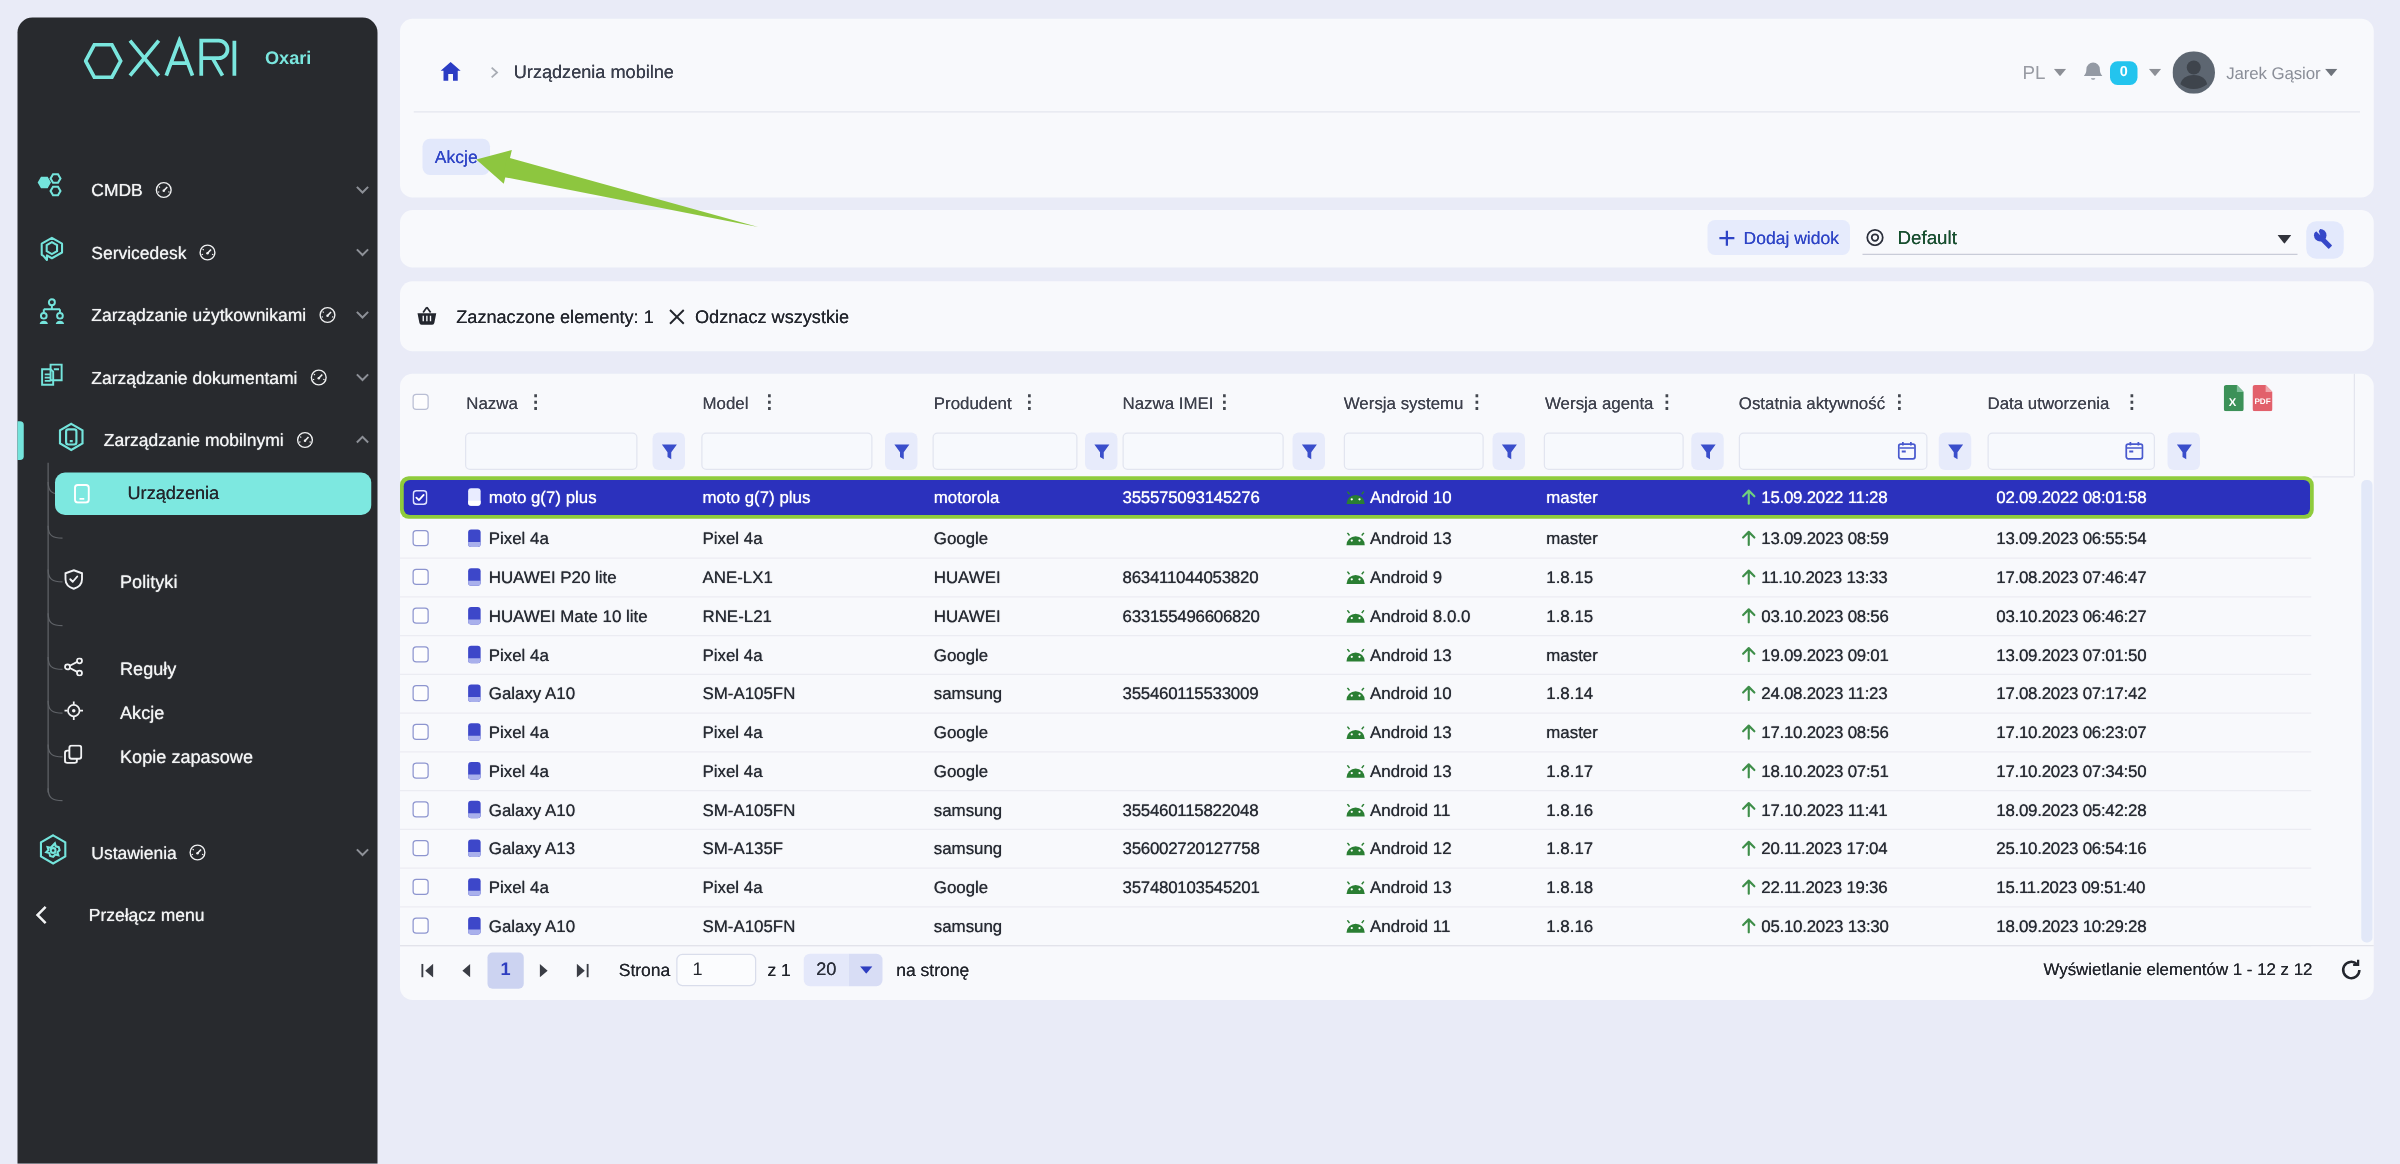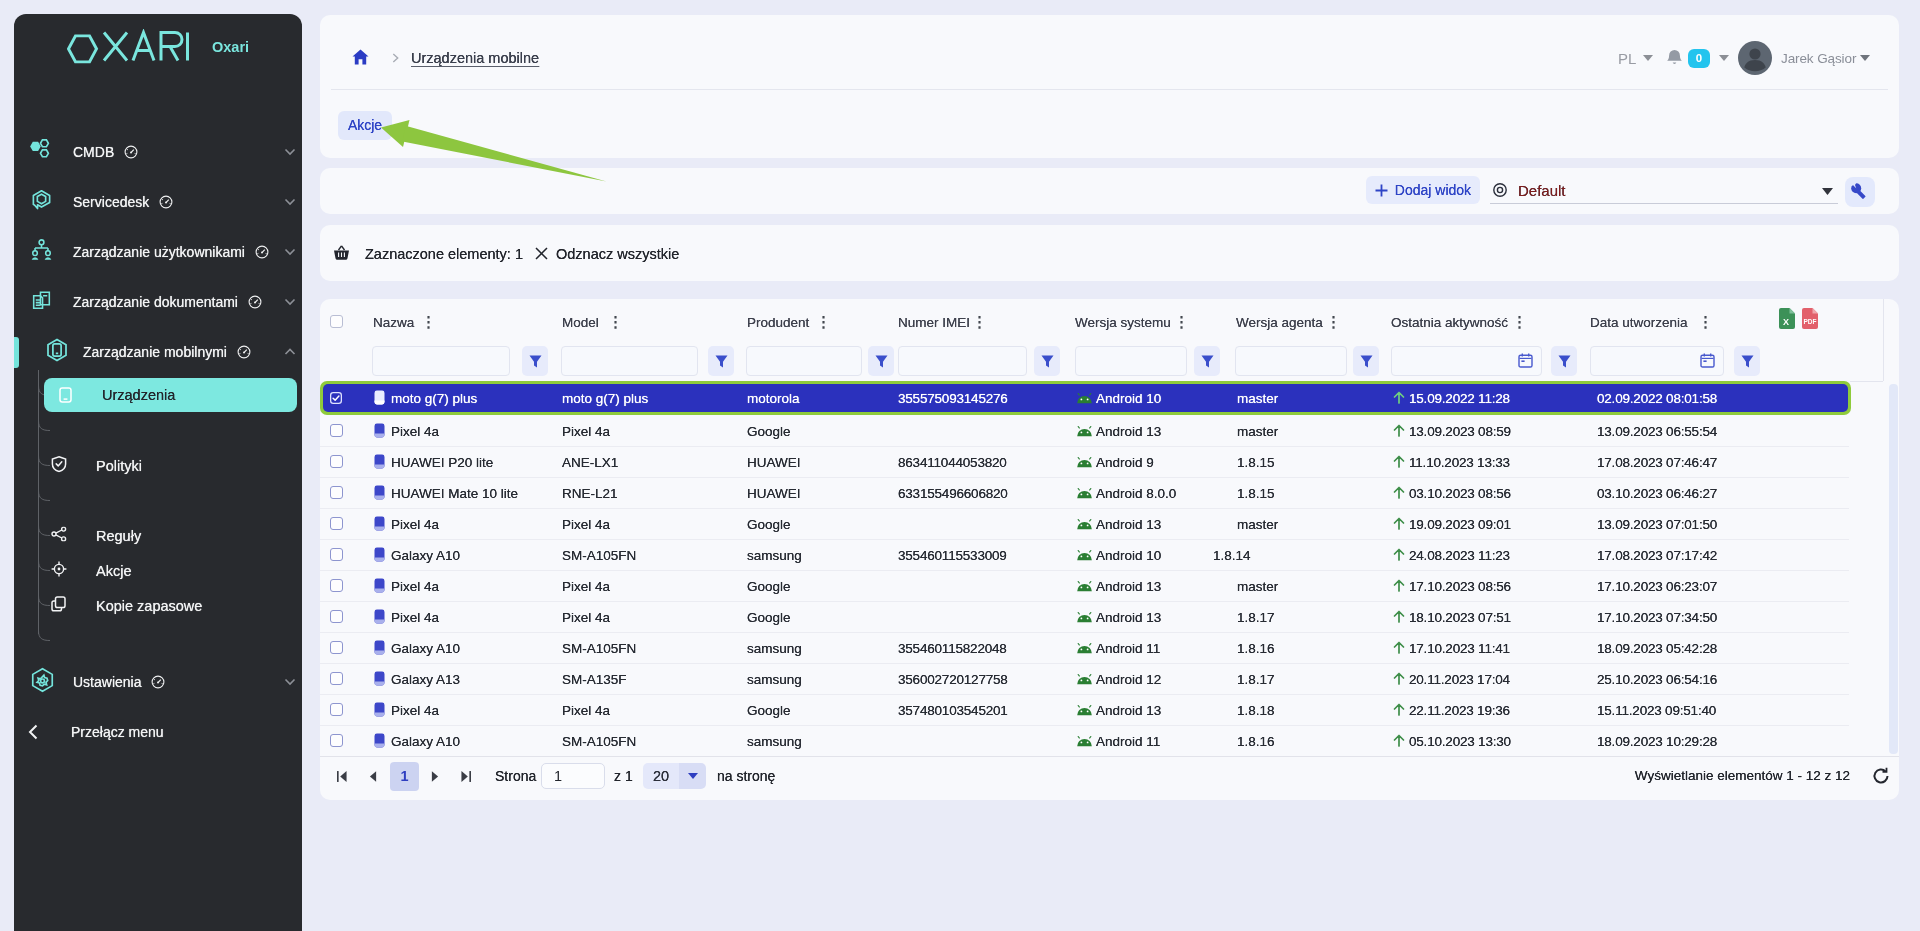--- a/index.html
+++ b/index.html
@@ -190,21 +190,21 @@
     </svg>
 <div class="ab" style="left:57px;top:710px;color:#f2f3f4;font-size:14px;text-shadow:0 0 0.7px #f2f3f4">Przełącz menu</div>
 </div>
 <div class="card" style="top:15px;height:143px"></div>
 <svg class="ab" style="left:352px;top:49px" width="17" height="16" viewBox="0 0 17 16">
 <path d="M8.5 0.5 L16.5 7.5 H14.2 V15.5 H10.4 V10.2 H6.6 V15.5 H2.8 V7.5 H0.5 Z" fill="#2b3cc4"></path>
   </svg>
 <svg class="ab" style="left:392px;top:53px" width="7" height="10" viewBox="0 0 8 11" fill="none" stroke="#a8acb4" stroke-width="1.6">
     <path d="M1.5 1 L6.5 5.5 L1.5 10"></path>
   </svg>
-<div class="ab dk" style="left:411px;top:50px;font-size:14.5px;color:#3a3f4e;text-decoration:underline;text-underline-offset:3px;text-decoration-color:#595e6b">Urządzenia mobilne</div>
+<div class="ab dk" style="left:411px;top:50px;font-size:14.5px;color:#3a3f4e;text-underline-offset:3px;text-decoration-color:#595e6b">Urządzenia mobilne</div>
 <div class="ab" style="left:1618px;top:50px;font-size:15px;color:#989ba3">PL</div>
 <svg class="ab" style="left:1643px;top:55px" width="10" height="6" viewBox="0 0 10 6">
     <path d="M0 0 H10 L5 6 Z" fill="#8c8f96"></path>
   </svg>
 <svg class="ab" style="left:1666px;top:49px" width="17" height="18" viewBox="0 0 17 18">
 <path d="M8.5 1 a5.4 5.4 0 0 1 5.4 5.4 c0 3.4 1.4 4.6 2 5.3 H1.1 c0.6-0.7 2-1.9 2-5.3 A5.4 5.4 0 0 1 8.5 1 Z" fill="#949aa4"></path>
 <path d="M6.7 13.6 a1.9 1.9 0 0 0 3.6 0 Z" fill="#949aa4"></path>
   </svg>
 <div class="ab" style="left:1688px;top:49px;width:22px;height:19px;background:#23c4ee;border-radius:6px;color:#fff;font-size:11.5px;font-weight:700;text-align:center;line-height:19px">0</div>
 <svg class="ab" style="left:1719px;top:55px" width="10" height="6" viewBox="0 0 10 6">
@@ -227,21 +227,21 @@
   </svg>
 <div class="card" style="top:168px;height:46px"></div>
 <div class="ab" style="left:1366px;top:176px;width:114px;height:28px;background:#e6ebfc;border-radius:6px;color:#2e44c6;font-size:14px;text-shadow:0 0 0.5px #2e44c6;display:flex;align-items:center;justify-content:center">
 <svg width="13" height="13" viewBox="0 0 13 13" style="margin-right:7px">
       <path d="M6.5 0.5 V12.5 M0.5 6.5 H12.5" stroke="#2e44c6" stroke-width="1.8"></path>
     </svg>Dodaj widok</div>
 <svg class="ab" style="left:1492px;top:183px" width="16" height="14" viewBox="0 0 16 14" fill="none" stroke="#2b2f3b" stroke-width="1.4">
 <circle cx="8" cy="7" r="6.2"></circle>
     <circle cx="8" cy="7" r="2.6"></circle>
   </svg>
-<div class="ab" style="left:1518px;top:182px;font-size:15px;color:#7f1d1d;text-shadow:0 0 0.4px #2b2f3b">Default</div>
+<div class="ab" style="left:1518px;top:182px;font-size:15px;color:#14532d;text-shadow:0 0 0.4px #2b2f3b">Default</div>
 <div class="ab" style="left:1490px;top:203px;width:348px;height:1px;background:#c9ccd8"></div>
 <svg class="ab" style="left:1822px;top:188px" width="11" height="7" viewBox="0 0 11 7">
     <path d="M0 0 H11 L5.5 7 Z" fill="#32343c"></path>
   </svg>
 <div class="ab" style="left:1845px;top:177px;width:30px;height:30px;background:#e3e9fc;border-radius:8px"></div>
 <svg class="ab" style="left:1849px;top:181px" width="22" height="22" viewBox="0 0 22 22">
 <circle cx="7.2" cy="7.2" r="5" fill="#3648c8"></circle>
 <path d="M7.2 7.2 L1.2 1.2 L8.4 0 L6 4 Z" fill="#e3e9fc"></path>
 <path d="M1.8 4.2 L5.2 1.6" stroke="#e3e9fc" stroke-width="2.4"></path>
 <rect x="9" y="7.6" width="11" height="4" rx="0.6" transform="rotate(45 9 7.6)" fill="#3648c8"></rect>
@@ -260,21 +260,21 @@
 <div class="ab dk" style="left:556px;top:246px;font-size:14.5px">Odznacz wszystkie</div>
 <div class="card" id="tcard" style="top:299px;height:501px"></div>
 <div class="ab" style="left:320px;top:299px;width:1579px;height:501px">
 <div class="ab" style="left:10px;top:16px;width:13px;height:13px;border:1.3px solid #b9bed4;border-radius:3px;background:#fdfdfe"></div>
 <div class="htx" style="left:53px;top:16px">Nazwa</div>
 <div class="ab hdots" style="left:101px;top:16px">⋮</div>
 <div class="htx" style="left:242px;top:16px">Model</div>
 <div class="ab hdots" style="left:288px;top:16px">⋮</div>
 <div class="htx" style="left:427px;top:16px">Produdent</div>
 <div class="ab hdots" style="left:496px;top:16px">⋮</div>
-<div class="htx" style="left:578px;top:16px">Numer IMEI</div>
+<div class="htx" style="left:578px;top:16px">Nazwa IMEI</div>
 <div class="ab hdots" style="left:652px;top:16px">⋮</div>
 <div class="htx" style="left:755px;top:16px">Wersja systemu</div>
 <div class="ab hdots" style="left:854px;top:16px">⋮</div>
 <div class="htx" style="left:916px;top:16px">Wersja agenta</div>
 <div class="ab hdots" style="left:1006px;top:16px">⋮</div>
 <div class="htx" style="left:1071px;top:16px">Ostatnia aktywność</div>
 <div class="ab hdots" style="left:1192px;top:16px">⋮</div>
 <div class="htx" style="left:1270px;top:16px">Data utworzenia</div>
 <div class="ab hdots" style="left:1378px;top:16px">⋮</div>
 <svg class="ab" style="left:1459px;top:9px" width="16" height="21" viewBox="0 0 16 21">
@@ -478,21 +478,21 @@
 <div class="ab" style="left:10px;top:248.5px;width:13px;height:13px;border:1.3px solid #8d95cf;border-radius:3px;background:#fdfdfe"></div>
 <svg class="ab" style="left:54px;top:247.5px" width="11" height="15" viewBox="0 0 11 15">
       <rect x="0.5" y="0.5" width="10" height="14" rx="2.4" fill="#3d47c9"></rect>
       <path d="M0.5 10.5 h10 v1.6 a2.4 2.4 0 0 1 -2.4 2.4 h-5.2 a2.4 2.4 0 0 1 -2.4 -2.4 z" fill="#a9b0ec"></path>
     </svg>
 <div class="ctx" style="left:71px;top:255.5px">Galaxy A10</div>
 <div class="ctx" style="left:242px;top:255.5px">SM-A105FN</div>
 <div class="ctx" style="left:427px;top:255.5px">samsung</div>
 <div class="ctx num" style="left:578px;top:255.5px">355460115533009</div>
 <div class="ctx" style="left:776px;top:255.5px">Android 10</div>
-<div class="ctx" style="left:893px;top:255.5px">1.8.14</div>
+<div class="ctx" style="left:917px;top:255.5px">1.8.14</div>
 <div class="ctx num" style="left:1089px;top:255.5px">24.08.2023 11:23</div>
 <div class="ctx num" style="left:1277px;top:255.5px">17.08.2023 07:17:42</div>
 <svg class="ab" style="left:756px;top:250.5px" width="17" height="11" viewBox="0 0 17 11">
       <path d="M1.2 10.2 a7.3 7.3 0 0 1 14.6 0 z" fill="#2a7e33"></path>
       <line x1="3.6" y1="2.4" x2="1.9" y2="0.2" stroke="#2a7e33" stroke-width="1.1"></line>
       <line x1="13.4" y1="2.4" x2="15.1" y2="0.2" stroke="#2a7e33" stroke-width="1.1"></line>
       <circle cx="5.4" cy="6.4" r="0.9" fill="#fff"></circle>
       <circle cx="11.6" cy="6.4" r="0.9" fill="#fff"></circle>
     </svg>
 <svg class="ab" style="left:1073px;top:248.5px" width="12" height="13" viewBox="0 0 12 13">

